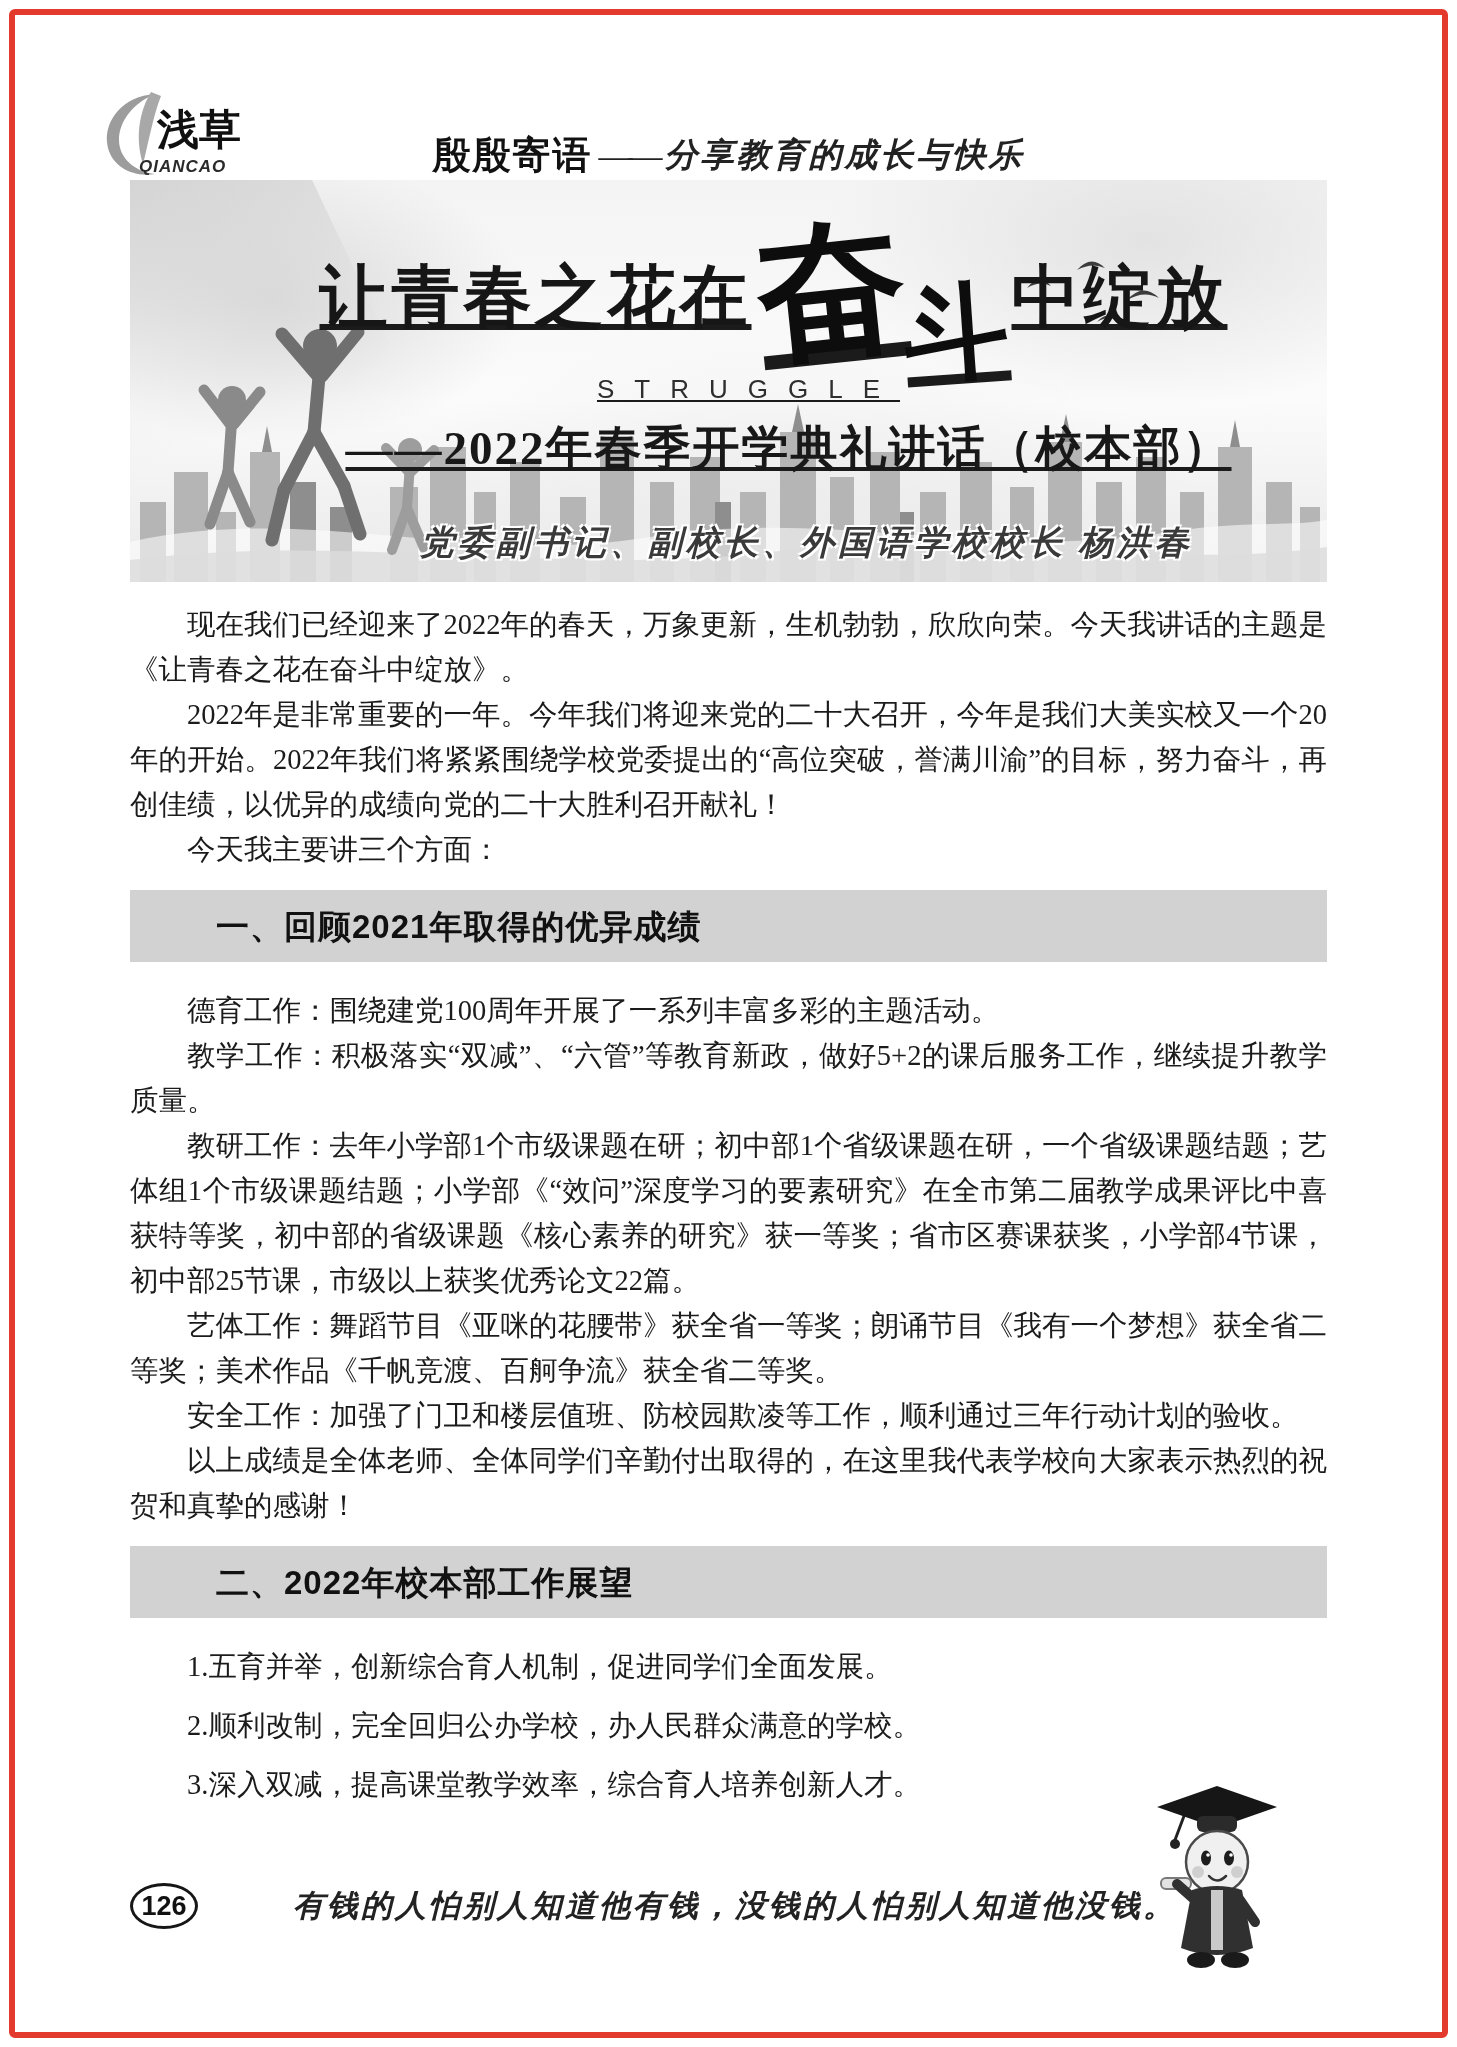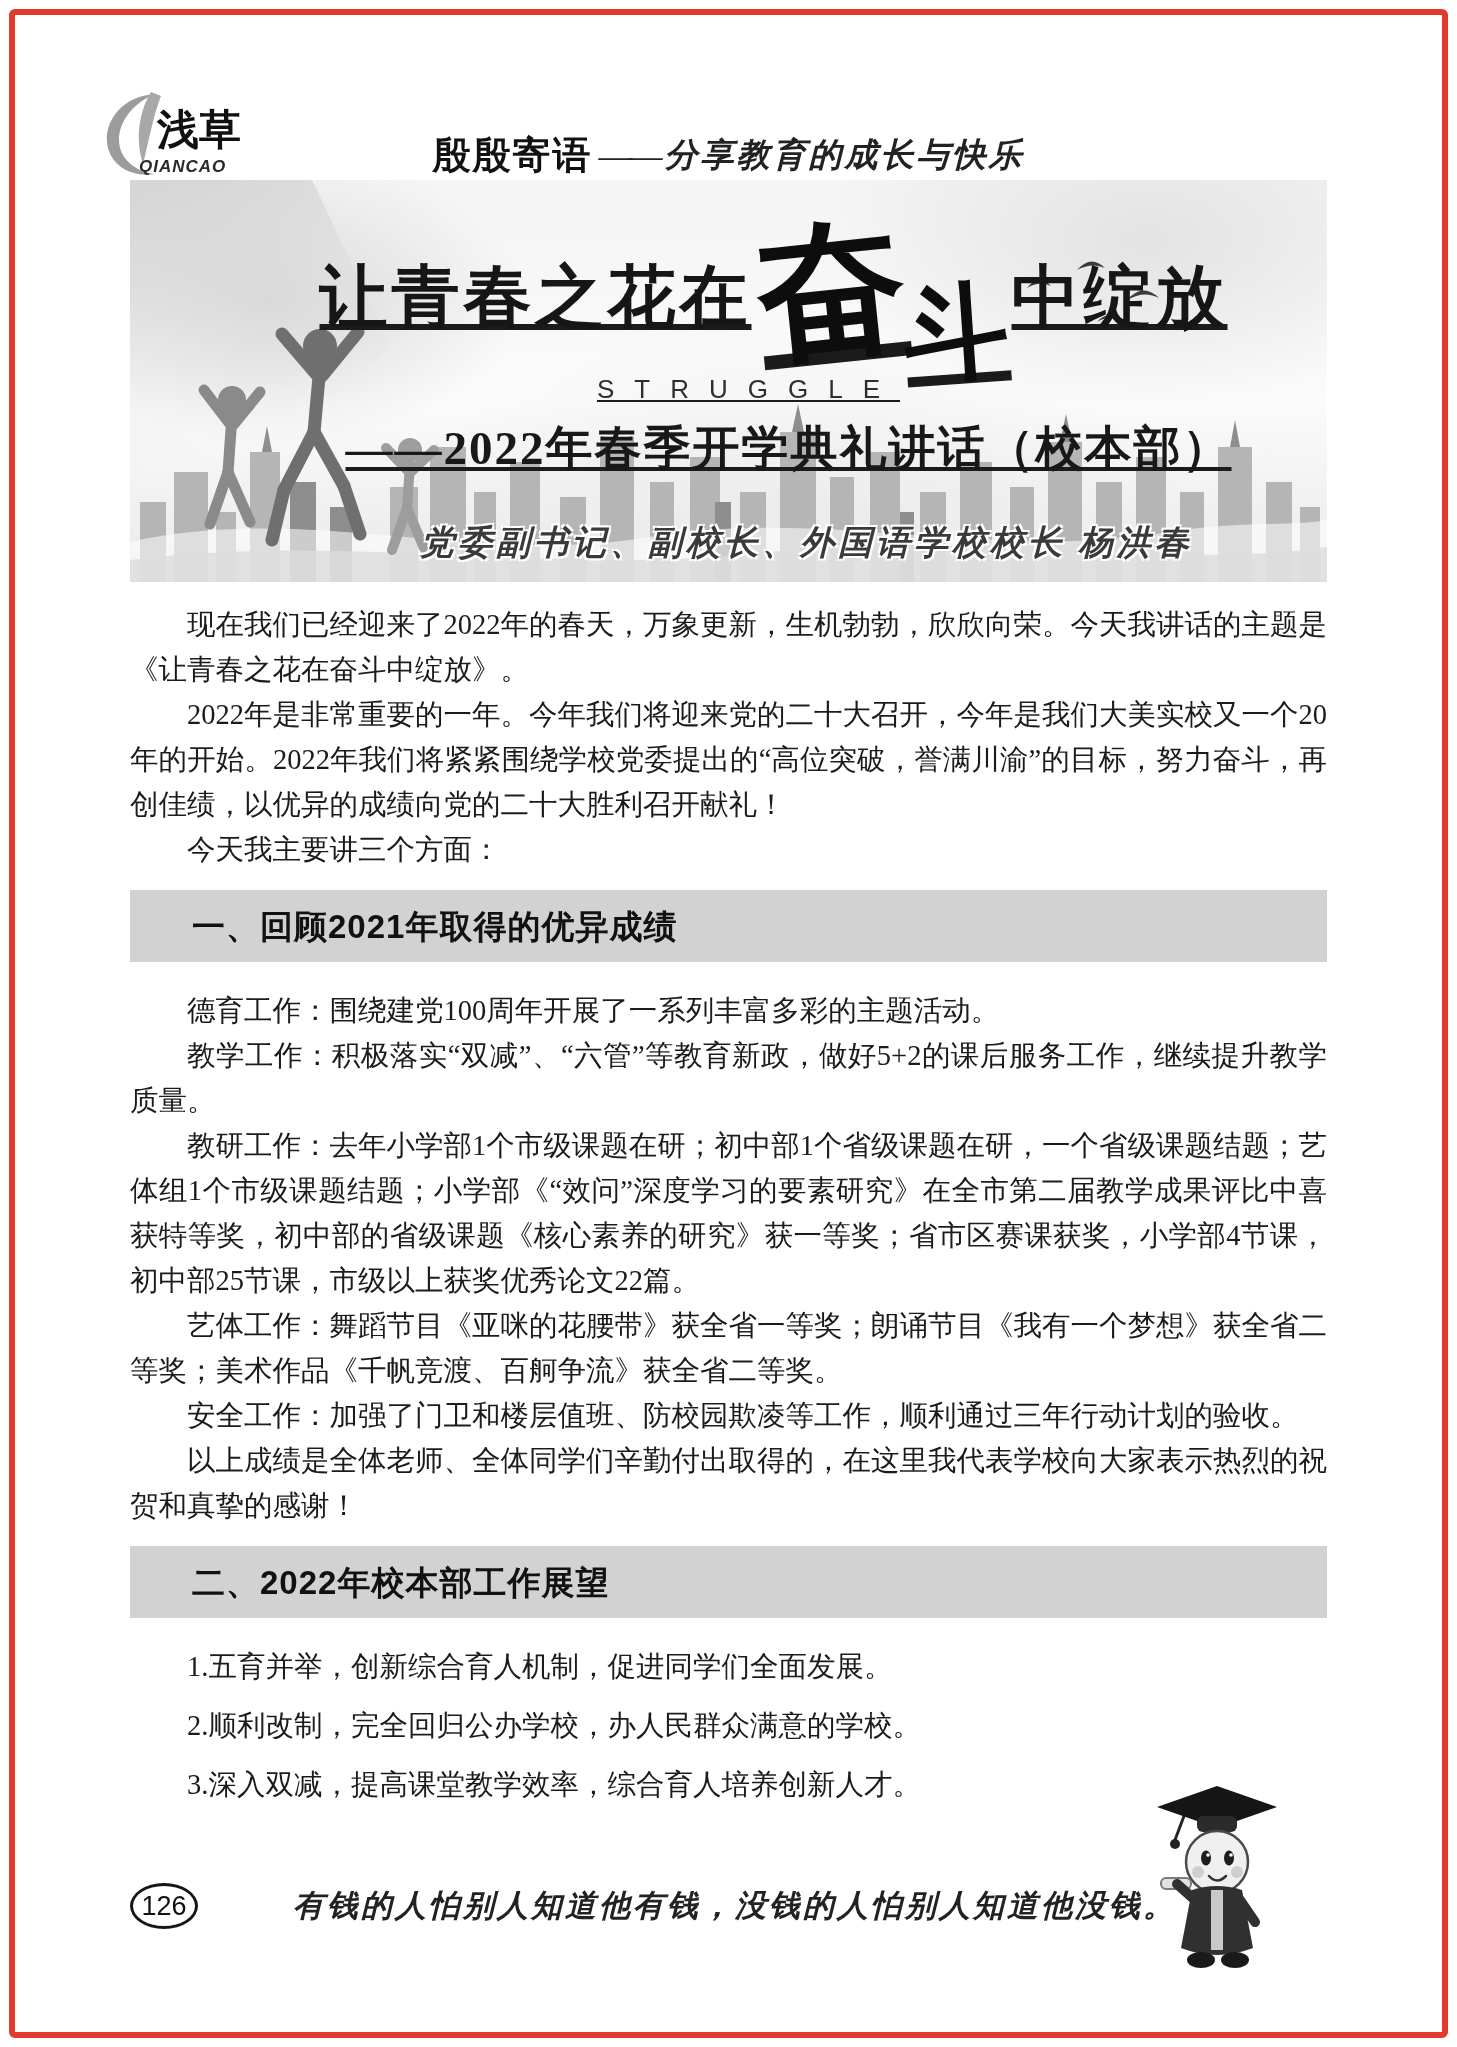--- a/index.html
+++ b/index.html
@@ -119,36 +119,36 @@
   .speech{margin-top:20px;font-size:28.5px;line-height:45px;text-align:justify;}
   .para{margin:0;}
   .indent{text-indent:2em;}
   .section-bar{
     background:#d2d2d2;
     height:72px;
     margin:18px 0 26px 0;
     display:flex;align-items:center;
     font-family:"Liberation Sans","DejaVu Sans",sans-serif;
     font-weight:900;font-size:33px;color:#111;
-    padding-left:62px;letter-spacing:1px;
+    padding-left:86px;letter-spacing:1px;
   }
   .list-block{margin-top:4px;}
   .list-block p{margin:0 0 14px 0;text-indent:2em;}
   
   .footer{
     position:absolute;left:130px;right:130px;bottom:118px;
     display:flex;align-items:center;
     z-index:6;
   }
   .page-badge{
     min-width:62px;height:40px;
     border:3px solid #161616;border-radius:50%;
     display:flex;align-items:center;justify-content:center;
     font-family:"Liberation Sans","DejaVu Sans",sans-serif;
-    font-size:27px;font-weight:400;color:#111;
+    font-size:27px;font-weight:700;color:#111;
     background:#fff;
   }
   .footer-quote{
     margin-left:95px;
     font-style:italic;font-weight:600;
     font-size:31px;letter-spacing:3px;color:#222;
   }
   .mascot{
     position:absolute;right:170px;bottom:62px;z-index:6;
   }

